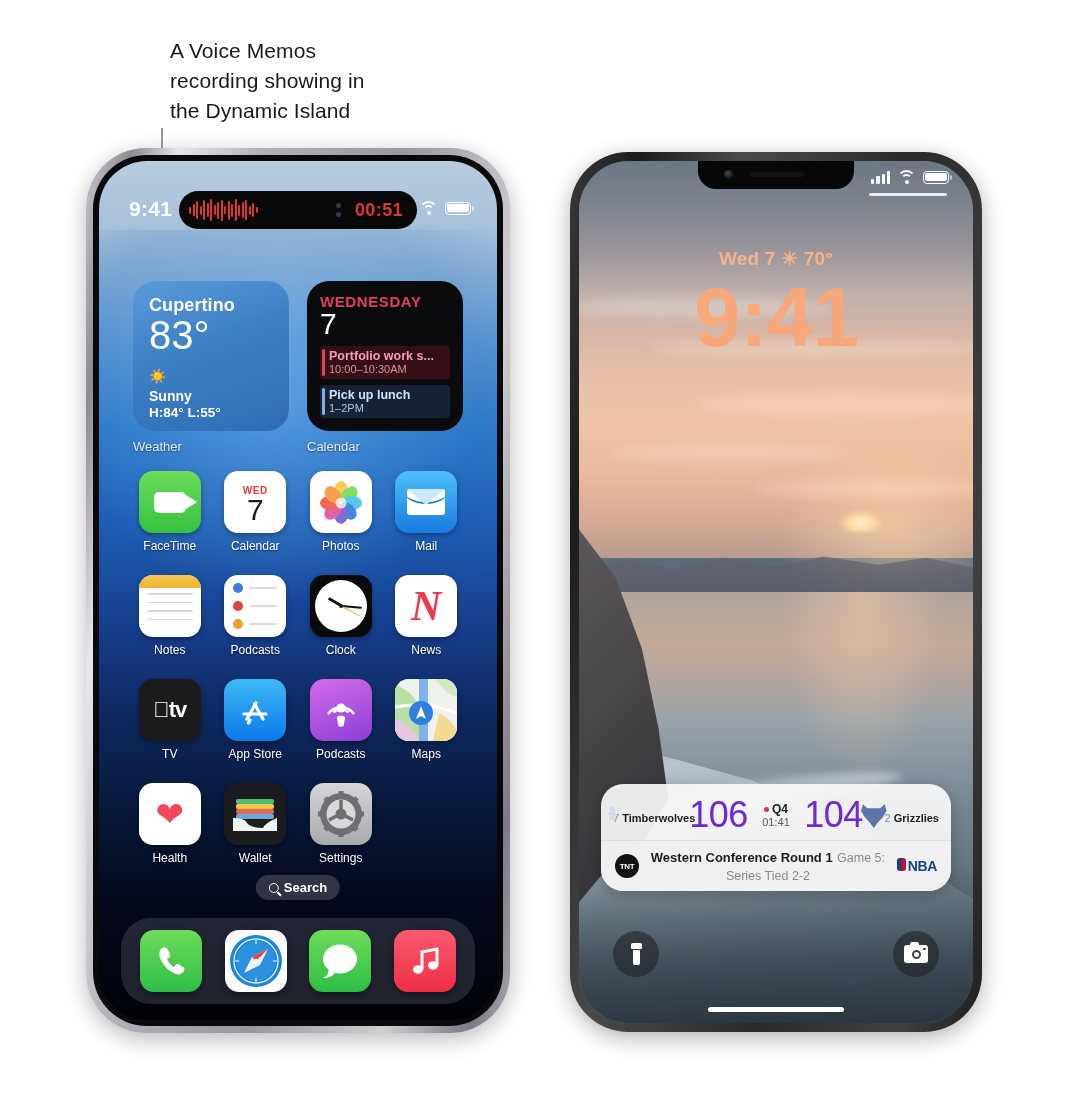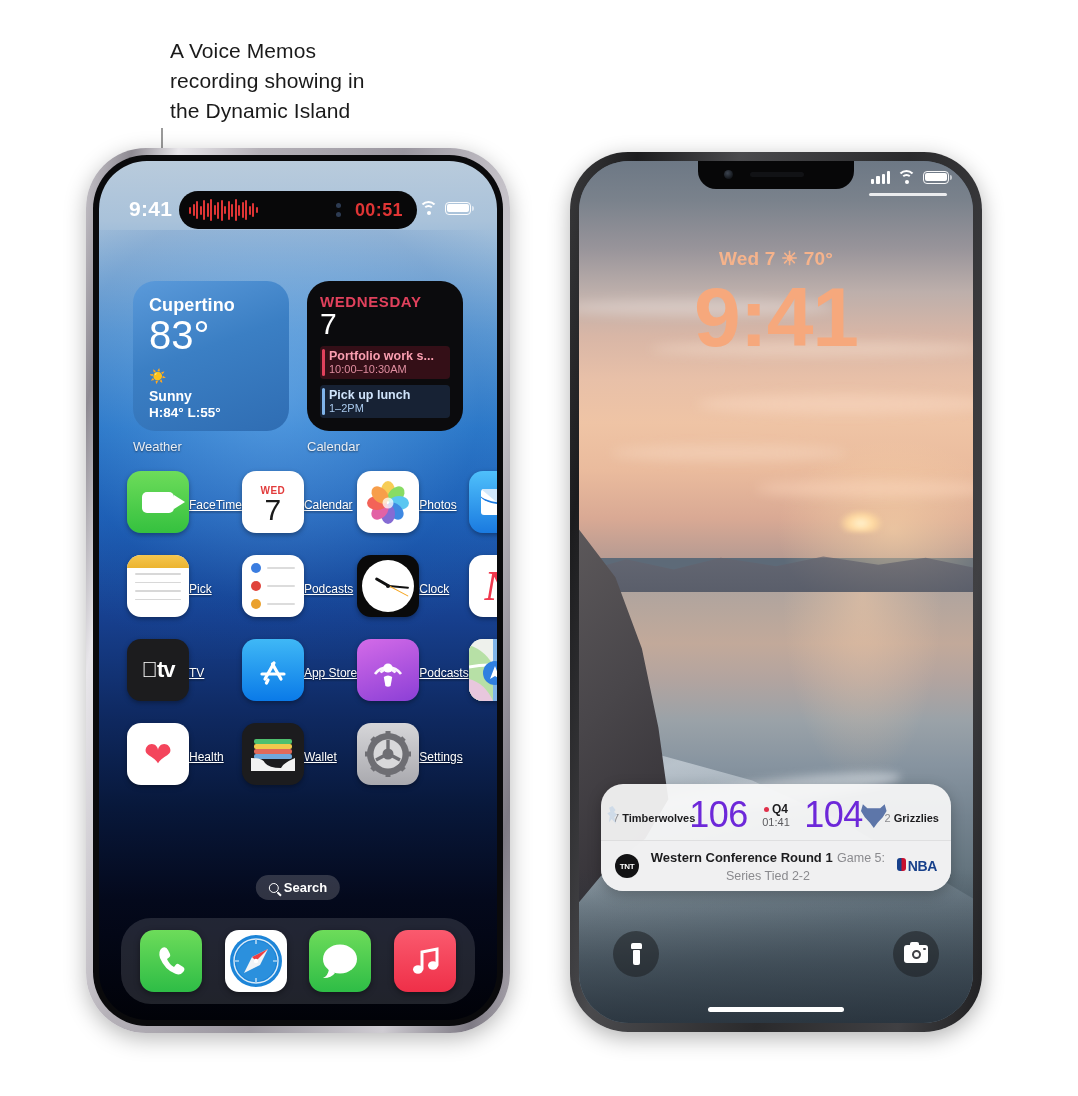--- a/index.html
+++ b/index.html
@@ -129,24 +129,24 @@
   .c-title { font-size:12.5px; font-weight:700; white-space:nowrap; overflow:hidden; }
   .c-time { font-size:11px; margin-top:0px; }
   #ev1 { background:rgba(200,30,60,.22); }
   #ev1 .bar{ background:#e0415c; } #ev1 .c-title{ color:#fa9fb0;} #ev1 .c-time{ color:#e08ea0;}
   #ev2 { background:rgba(70,120,190,.22); }
   #ev2 .bar{ background:#7fb3ea; } #ev2 .c-title{ color:#cfe3fa;} #ev2 .c-time{ color:#a9c9ec;}
 
   
   #app-grid { position:absolute; top:310px; left:28px; right:28px;
      display:grid; grid-template-columns:repeat(4,1fr); row-gap:22px; }
-  .app { display:flex; flex-direction:row; align-items:center; }
+  .app { display:flex; flex-direction:column; align-items:center; }
   .app-icon { width:62px; height:62px; border-radius:14px; position:relative; overflow:hidden;
      box-shadow:0 2px 5px rgba(0,0,0,.35); display:flex; align-items:center; justify-content:center; }
-  .app-name { font-size:12px; color:#fff; margin-top:6px; text-shadow:0 1px 2px rgba(0,0,0,.6); white-space:nowrap;text-decoration:underline; }
+  .app-name { font-size:12px; color:#fff; margin-top:6px; text-shadow:0 1px 2px rgba(0,0,0,.6); white-space:nowrap; }
 
   
   .ic-facetime { background:linear-gradient(180deg,#6ddc5a,#35c13f); }
   .ic-facetime .cam { width:32px; height:21px; background:#fff; border-radius:5px; position:relative; }
   .ic-facetime .cam:after { content:""; position:absolute; right:-11px; top:3px; width:0;height:0;
      border-top:7.5px solid transparent; border-bottom:7.5px solid transparent; border-left:11px solid #fff; }
   .ic-calendar { background:#fff; flex-direction:column; }
   .ic-calendar .cd { font-size:10px; font-weight:700; color:#e23b3b; letter-spacing:.5px; margin-top:6px; }
   .ic-calendar .cn { font-size:30px; font-weight:300; color:#1a1a1a; line-height:30px; margin-top:-1px;}
   .ic-photos { background:#fff; }
@@ -483,21 +483,21 @@
           <div class="app">
             <div class="app-icon ic-notes">
               <span class="top"></span>
               <span class="lines">
                   <i></i>
                   <i></i>
                   <i></i>
                   <i></i>
                 </span>
             </div>
-            <div class="app-name">Pick</div>
+            <div class="app-name">Notes</div>
           </div>
 
           <div class="app">
             <div class="app-icon ic-reminders">
               <span class="row">
                   <span class="dot" style="background:#3b7de0"></span>
                   <span class="ln"></span>
                 </span>
               <span class="row">
                   <span class="dot" style="background:#e0433b"></span>

